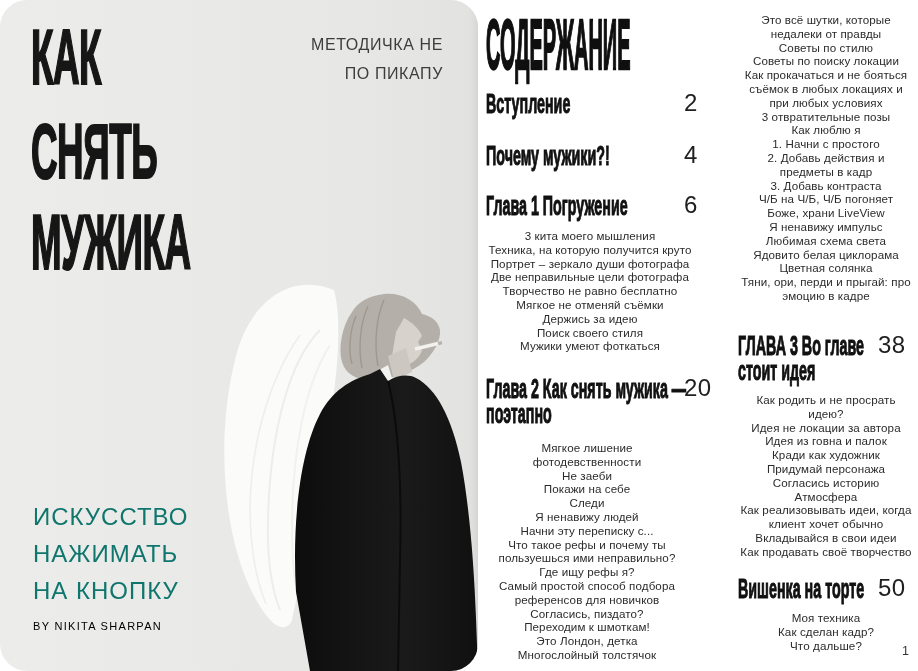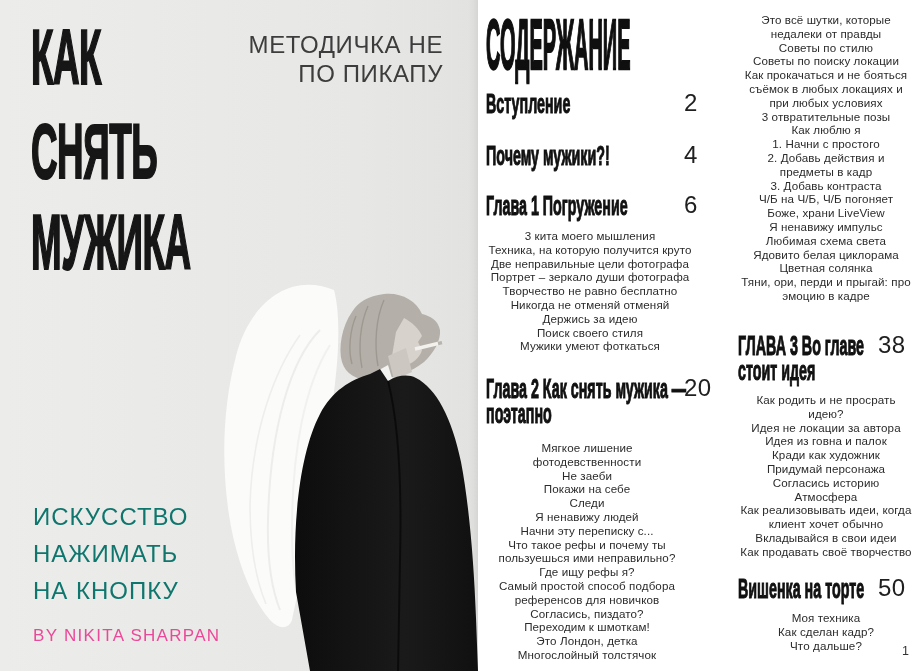--- a/index.html
+++ b/index.html
@@ -2,41 +2,41 @@
 <html><head>
 <meta charset="utf-8">
 <style>
   html,body{margin:0;padding:0;background:#ffffff;}
   .spread{
     position:relative;width:918px;height:671px;overflow:hidden;
     font-family:"Liberation Sans","DejaVu Sans",sans-serif;
     background:#ffffff;color:#1c1c1c;
   }
   
-  .left-page{position:absolute;left:0;top:0;width:478px;height:671px;overflow:hidden;}
+  .left-page{position:absolute;left:0;top:0;width:478px;height:671px;overflow:hidden;border-radius:27px;}
   .cover-photo-svg{position:absolute;left:0;top:0;width:478px;height:671px;display:block;}
   .cover-title{
     position:absolute;left:31px;top:12px;z-index:2;
     font-size:40px;font-weight:800;line-height:47.7px;color:#161616;
     transform:scale(0.92,1.95);transform-origin:left top;
     -webkit-text-stroke:1.1px #161616;letter-spacing:-0.5px;white-space:nowrap;
   }
   .cover-subtitle{
     position:absolute;right:35px;top:30px;z-index:2;text-align:right;
-    font-size:24px;line-height:29px;color:#3d3d3d;letter-spacing:0.6px;
+    font-size:16px;line-height:29px;color:#3d3d3d;letter-spacing:0.6px;
     white-space:pre-line;font-weight:400;
   }
   .cover-tagline{
     position:absolute;left:33px;top:498px;z-index:2;
     font-size:24px;line-height:37px;color:#0f766e;letter-spacing:1px;
     white-space:pre-line;font-weight:500;
   }
   .cover-author{
     position:absolute;left:33px;top:620px;z-index:2;
-    font-size:17px;color:#ec4899;letter-spacing:1.3px;font-weight:400;margin-top:6px;
+    font-size:11px;color:#000000;letter-spacing:1.3px;font-weight:400;
   }
   
   .right-page{position:absolute;left:478px;top:0;width:440px;height:629px;background:#ffffff;}
   .toc-heading{
     position:absolute;left:8px;top:6px;
     font-size:40px;font-weight:800;line-height:44px;color:#0f0f0f;
     transform:scale(0.50,1.75);transform-origin:left top;
     -webkit-text-stroke:1.3px #0f0f0f;white-space:nowrap;
   }
   .h-entry{
@@ -158,24 +158,24 @@
 
     <div class="h-entry" style="left:8px;top:143px">Почему мужики?!</div>
     <div class="num" style="left:206px;top:141px">4</div>
 
     <div class="h-entry" style="left:8px;top:193px">Глава 1 Погружение</div>
     <div class="num" style="left:206px;top:191px">6</div>
 
     <ul class="item-list" style="left:9px;top:229px;width:206px">
       <li>3 кита моего мышления</li>
       <li>Техника, на которую получится круто</li>
+      <li>Портрет – зеркало души фотографа</li>
       <li>Две неправильные цели фотографа</li>
-      <li>Портрет – зеркало души фотографа</li>
       <li>Творчество не равно бесплатно</li>
-      <li>Никогда не отменяй отменяй</li>
+      <li>Мягкое не отменяй съёмки</li>
       <li>Держись за идею</li>
       <li>Поиск своего стиля</li>
       <li>Мужики умеют фоткаться</li>
     </ul>
 
     <div class="h-entry" style="left:8px;top:376px">Глава 2 Как снять мужика —
 поэтапно</div>
     <div class="num" style="left:206px;top:374px">20</div>
 
     <ul class="item-list" style="left:9px;top:441px;width:200px">

